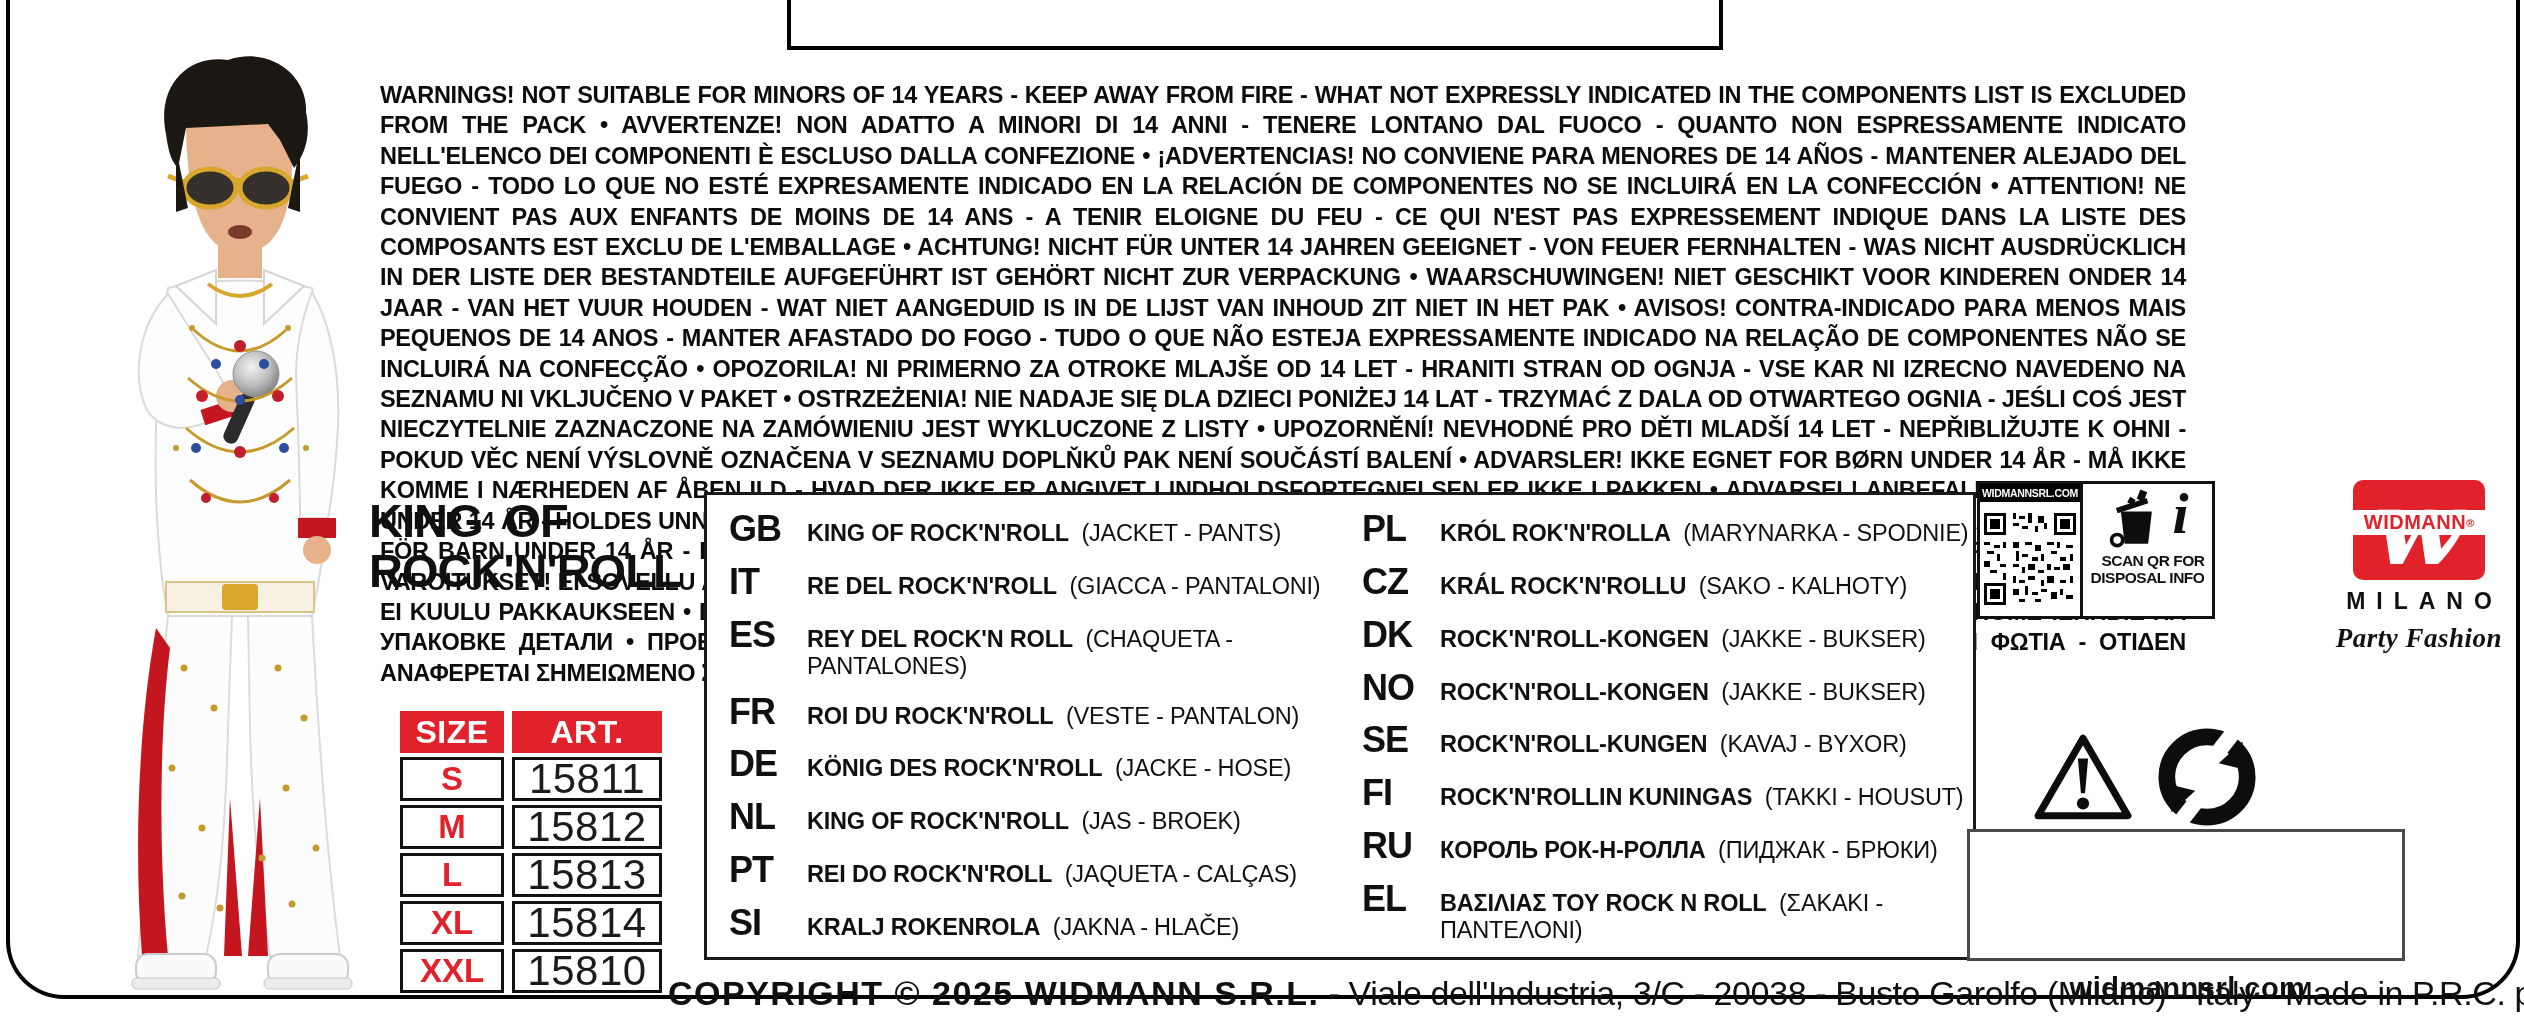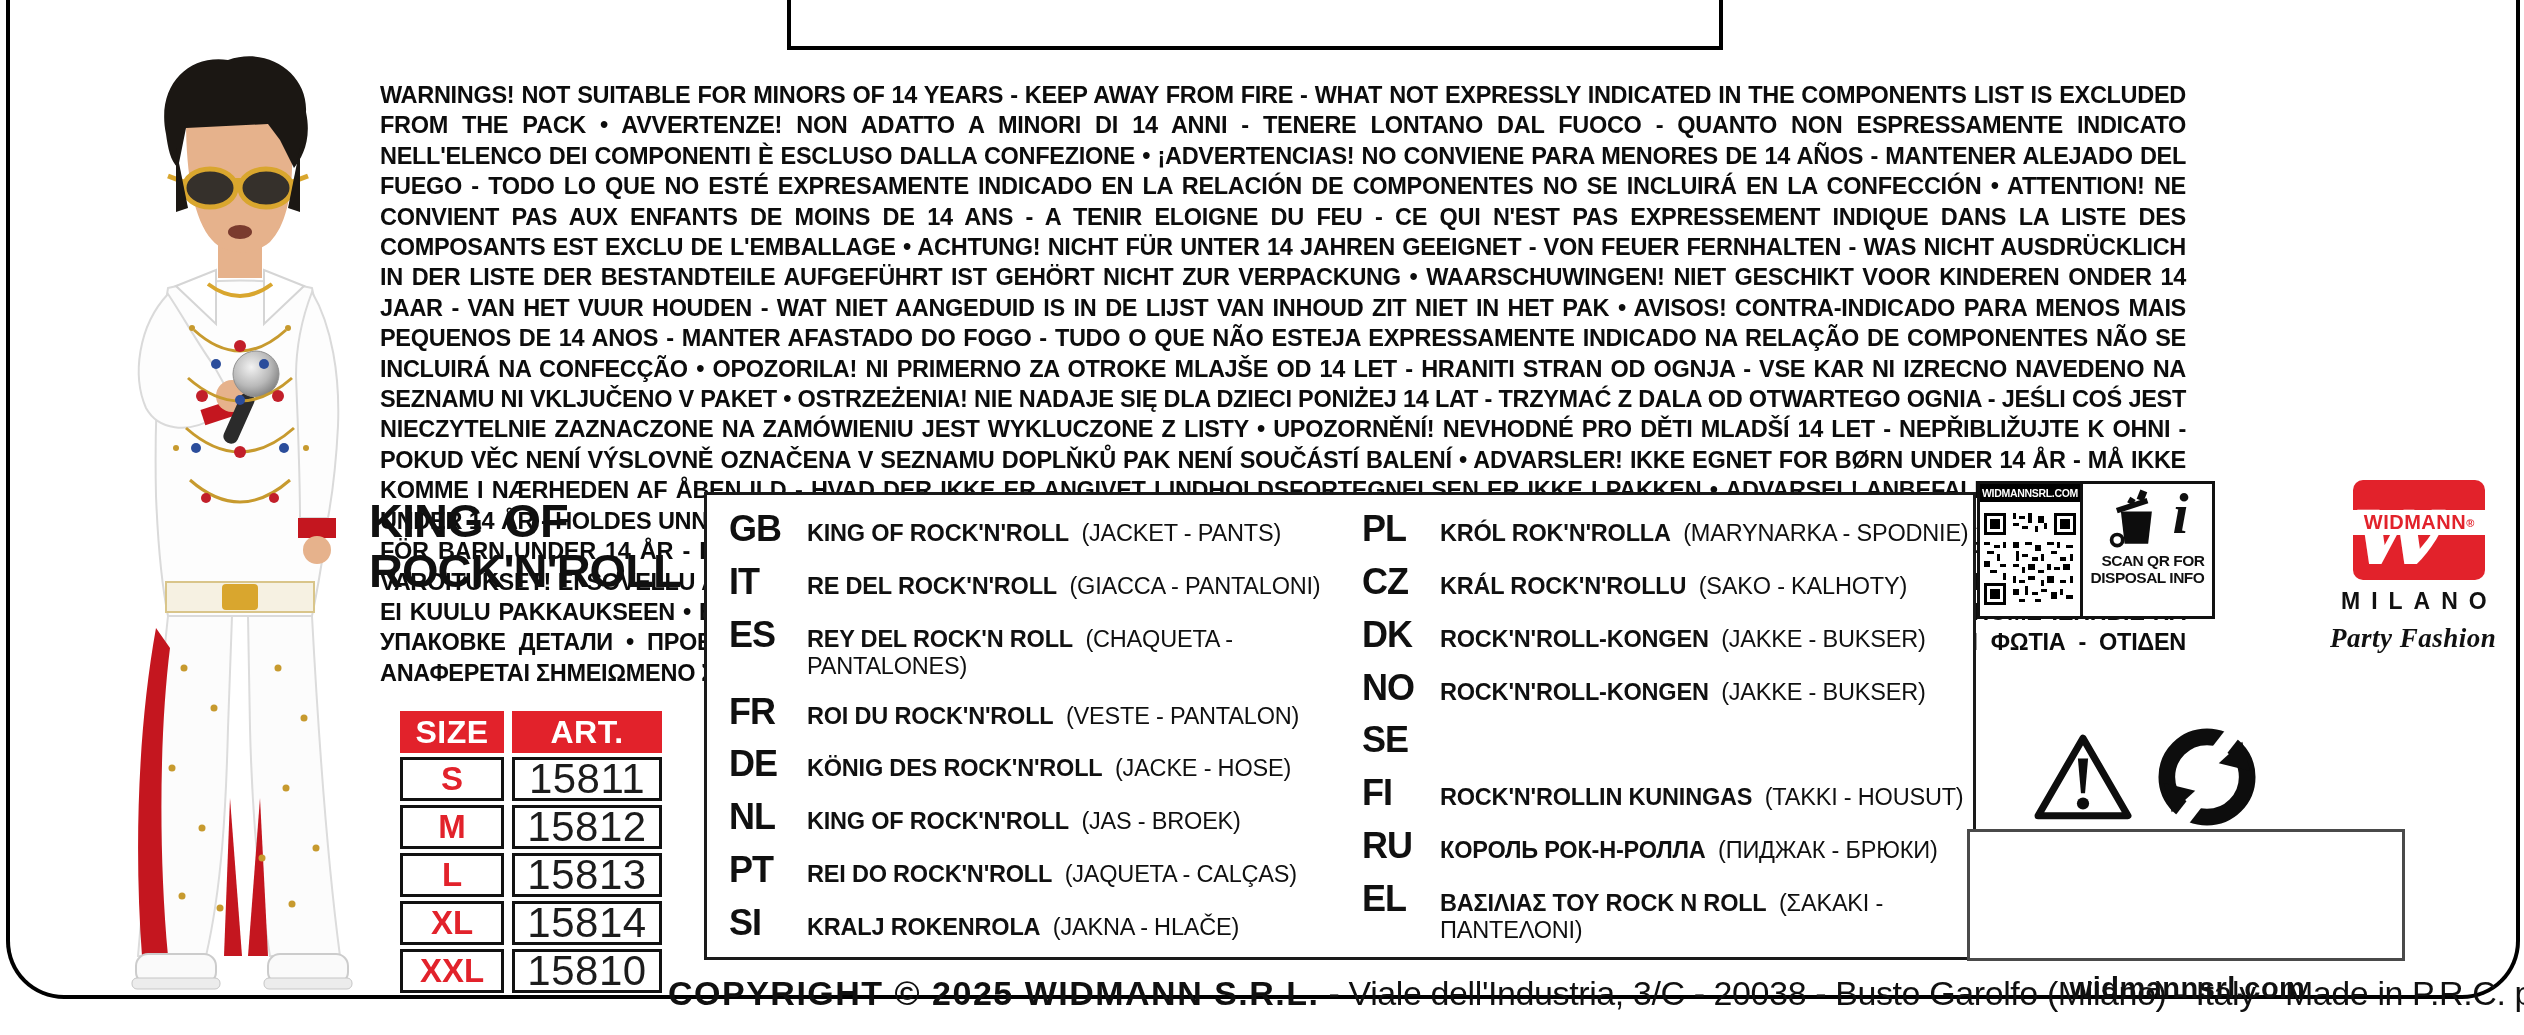--- a/index.html
+++ b/index.html
@@ -68,21 +68,21 @@
   .qr-left{ width:100px; flex:0 0 100px; display:flex; flex-direction:column; border-right:3px solid #111;}
   .qr-bar{ background:#000; color:#fff; font-size:10.5px; font-weight:bold; text-align:center;
     padding:3px 0; letter-spacing:-0.3px; }
   .qr-code{ flex:1; display:flex; align-items:center; justify-content:center; }
   .qr-right{ flex:1; display:flex; flex-direction:column; align-items:center; padding-top:4px;}
   .bin-row{ display:flex; align-items:flex-start; }
   .info-i{ font-family:"Liberation Serif",serif; font-style:italic; font-weight:bold;
     font-size:58px; line-height:52px; margin-left:4px;}
   .scan-txt{ font-size:15.5px; font-weight:bold; line-height:17px; text-align:right; letter-spacing:-0.5px; margin-top:2px;}
   
-  .logo{ position:absolute; left:2330px; top:480px; width:178px; text-align:left; }
+  .logo{ position:absolute; left:2330px; top:480px; width:178px; text-align:center; }
   .logo-sq{ position:relative; width:132px; height:100px; margin:0 auto;
     background:var(--red); border-radius:10px; overflow:visible;}
   .logo-w{ position:absolute; left:0; top:-6px; width:132px; height:108px;
     font-family:"DejaVu Serif",serif; font-style:italic; font-weight:bold;
     font-size:104px; color:#fff; line-height:108px; }
   .logo-band{ position:absolute; left:-6px; top:30px; width:144px; height:25px; background:#fff;
     display:flex; align-items:center; justify-content:center; }
   .logo-band span{ color:var(--red); font-weight:bold; font-size:20px; letter-spacing:0.5px; }
   .logo-band sup{ color:var(--red); font-size:11px; font-weight:bold; }
   .logo-city{ margin-top:8px; font-size:23px; font-weight:bold; letter-spacing:11px; text-indent:11px; color:#111;}
@@ -343,20 +343,24 @@
   <div class="trans-row">
     <span class="trans-code">NO</span>
     <span>
       <span class="trans-name">ROCK'N'ROLL-KONGEN</span>
       <span class="trans-comp">(JAKKE - BUKSER)</span>
     </span>
   </div>
 
   <div class="trans-row">
     <span class="trans-code">SE</span>
+    <span>
+      <span class="trans-name">ROCK'N'ROLL-KUNGEN</span>
+      <span class="trans-comp">(KAVAJ - BYXOR)</span>
+    </span>
   </div>
 
   <div class="trans-row">
     <span class="trans-code">FI</span>
     <span>
       <span class="trans-name">ROCK'N'ROLLIN KUNINGAS</span>
       <span class="trans-comp">(TAKKI - HOUSUT)</span>
     </span>
   </div>
 

